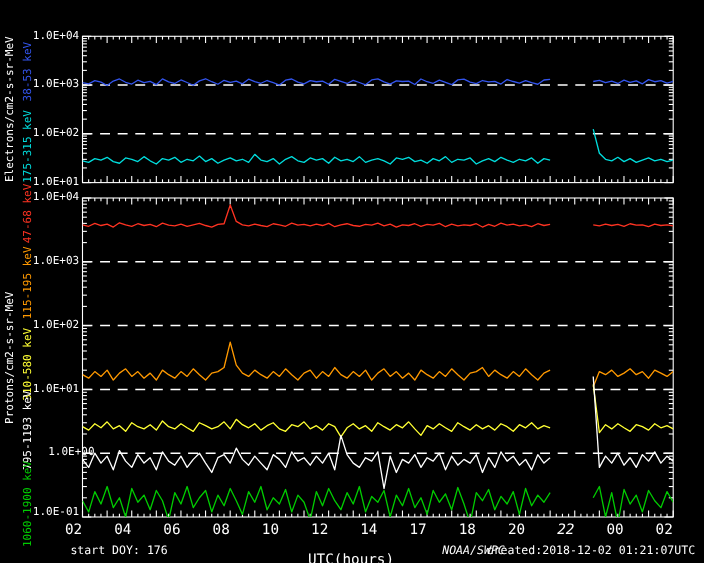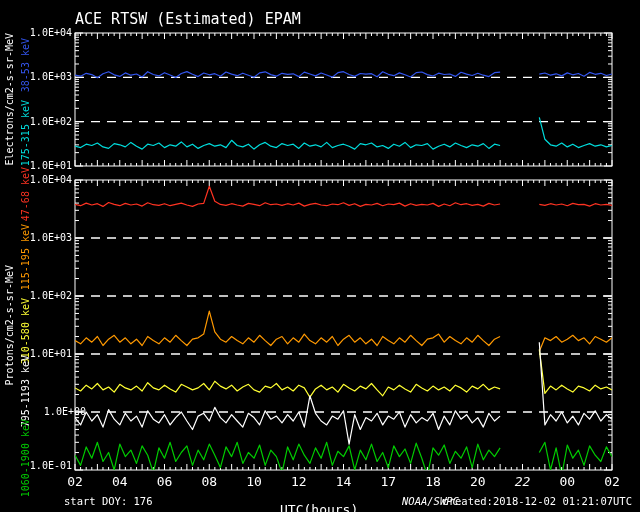--- a/index.html
+++ b/index.html
@@ -3,32 +3,31 @@
 <meta charset="utf-8">
 <style>
   html,body{margin:0;padding:0;background:#000;}
   #screen{position:relative;width:640px;height:512px;background:#000;overflow:hidden;
           font-family:"DejaVu Sans Mono",monospace;color:#fff;}
   .abs{position:absolute;}
   .t15{font-size:15px;letter-spacing:0px;white-space:nowrap;}
   .t13{font-size:13px;white-space:nowrap;}
   .t11{font-size:10.5px;white-space:nowrap;}
   .ytick{position:absolute;width:46px;text-align:right;font-size:10px;line-height:10px;}
-  .xtick{position:absolute;width:32px;text-align:center;font-size:13px;line-height:13px;}
+  .xtick{position:absolute;width:32px;text-align:left;font-size:13px;line-height:13px;}
   .vlabel{position:absolute;width:15px;display:flex;align-items:center;justify-content:center;}
   .vlabel span{writing-mode:vertical-rl;transform:rotate(180deg);white-space:nowrap;
                font-size:10px;letter-spacing:0px;}
   svg{position:absolute;left:0;top:0;}
 </style>
 </head>
 <body>
 
 <div id="screen">
 
-  <div class="abs t15" style="left:75px;top:10px;">ACE RTSW (Estimated) EPAM</div>
 
   <div class="vlabel" style="left:2px;top:33px;height:133px;">
     <span>Electrons/cm2-s-sr-MeV</span>
     </div>
   <div class="vlabel" style="left:18px;top:33px;height:64px;">
     <span style="color: rgb(51, 85, 238);">38-53 keV</span>
     </div>
   <div class="vlabel" style="left:18px;top:99px;height:68px;">
     <span style="color: rgb(0, 221, 221);">175-315 keV</span>
     </div>

